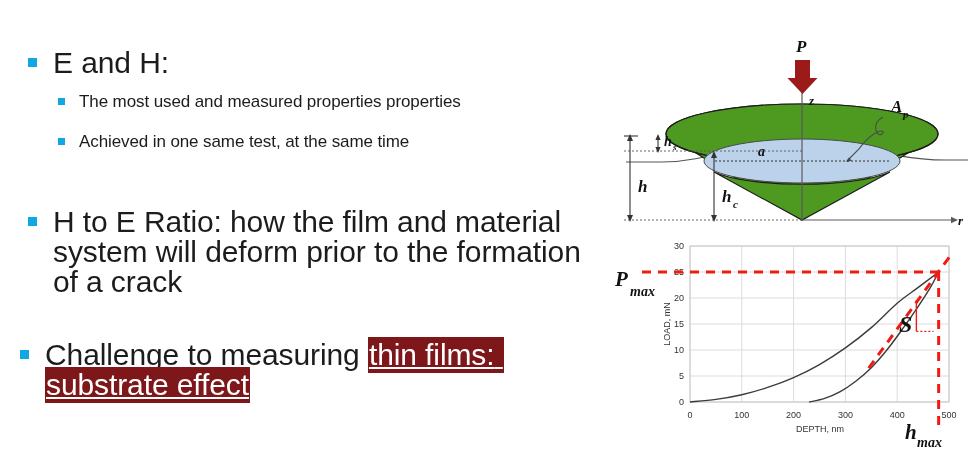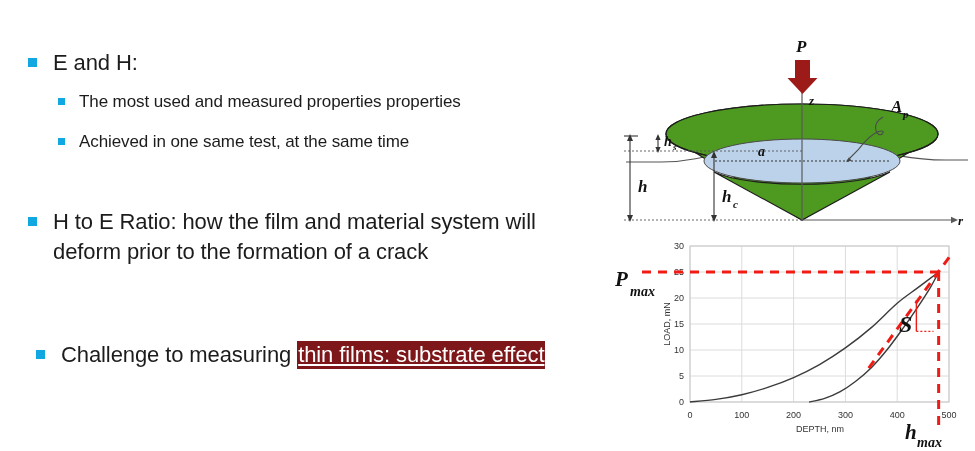--- a/index.html
+++ b/index.html
@@ -32,37 +32,37 @@
   }
   .sq {
     flex: 0 0 auto;
     background: #11A7E0;
     margin-top: 10px;
   }
   .sq.lvl1 { width: 9px; height: 9px; margin-right: 16px; }
   .sq.lvl2 { width: 7px; height: 7px; margin-right: 14px; margin-top: 8px; }
 
   .txt {
-    font-size: 22px;
+    font-size: 30px;
     line-height: 30px;
     letter-spacing: -0.1px;
     color: #1c1c1c;
     white-space: pre-wrap;
   }
   .txt.sub {
     font-size: 17px;
     line-height: 24px;
   }
 
   
   #b-eh      { left: 28px;  top: 48px;  width: 570px; }
   #b-sub1    { left: 58px;  top: 90px;  width: 550px; }
   #b-sub2    { left: 58px;  top: 130px; width: 550px; }
   #b-ratio   { left: 28px;  top: 207px; width: 580px; }
-  #b-chal    { left: 36px;  top: 340px; width: 580px; }
+  #b-chal    { left: 20px;  top: 340px; width: 580px; }
 
   .hl {
     background: #7E1719;
     color: #ffffff;
     text-decoration: underline;
     text-decoration-thickness: 2px;
     text-underline-offset: 2px;
     box-decoration-break: clone;
     -webkit-box-decoration-break: clone;
     padding: 1px 1px 2px 1px;

